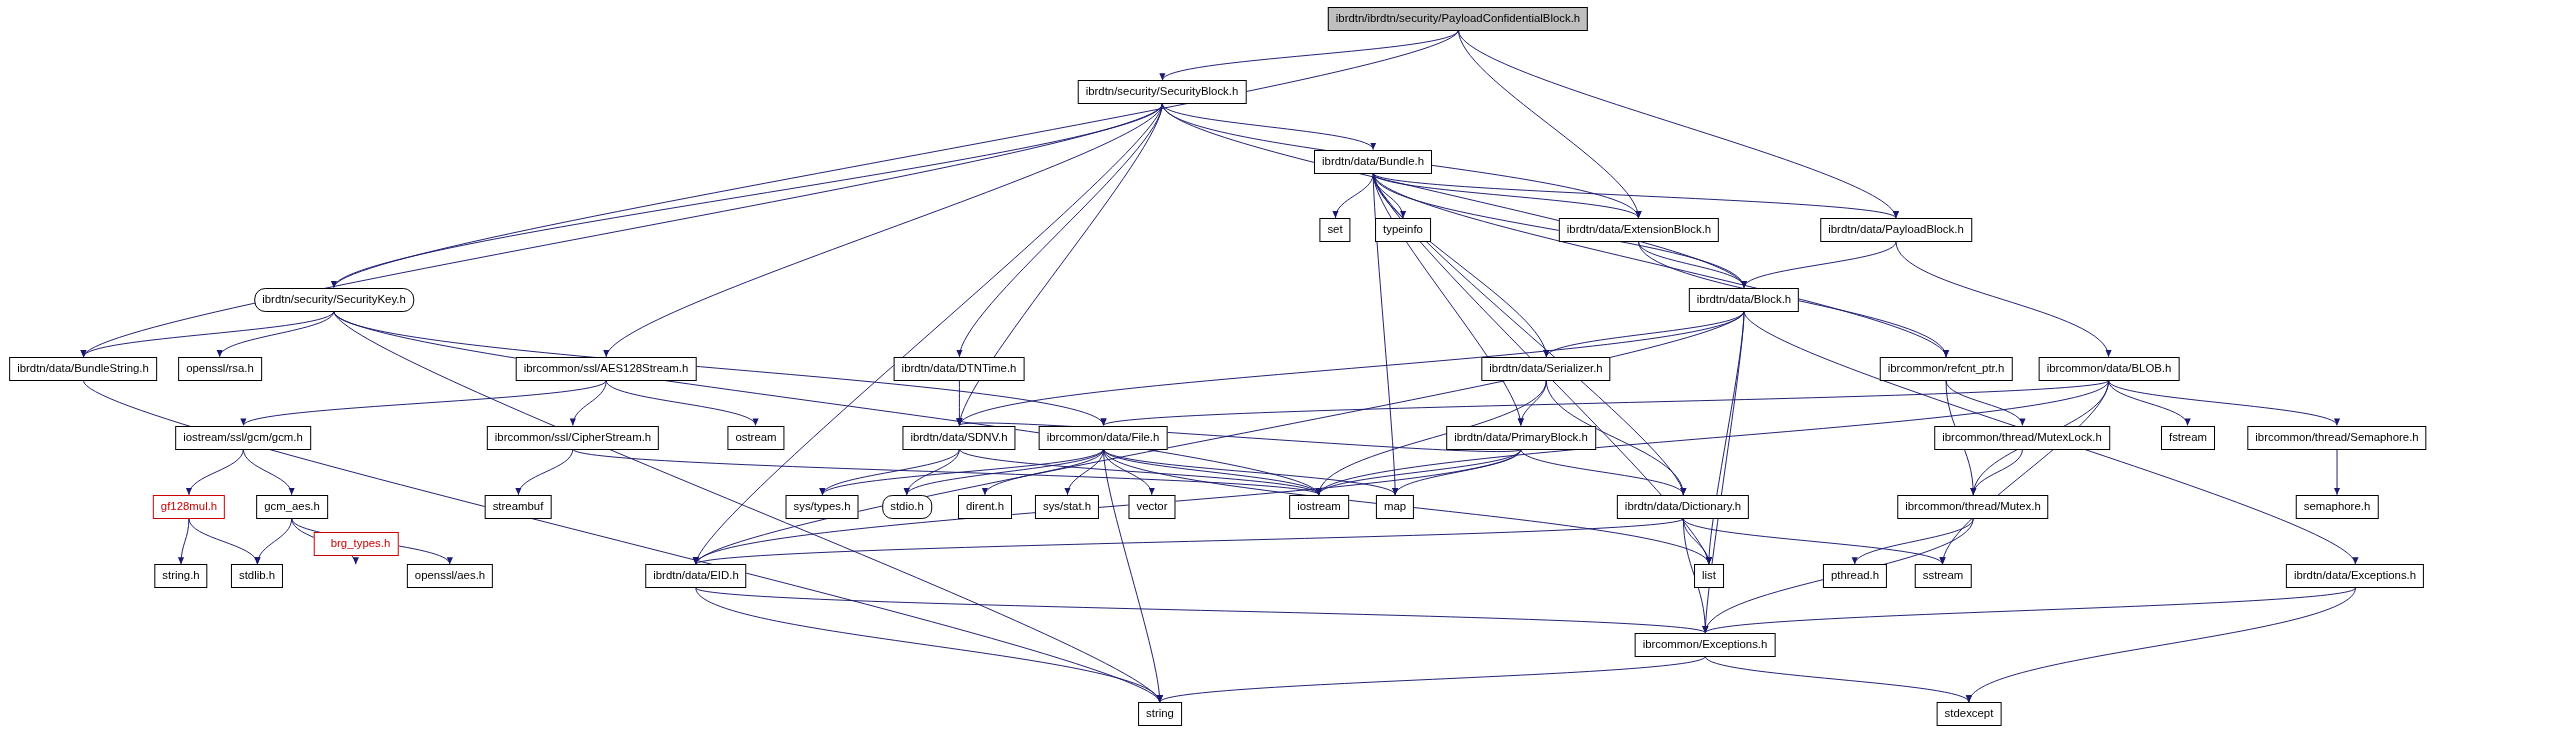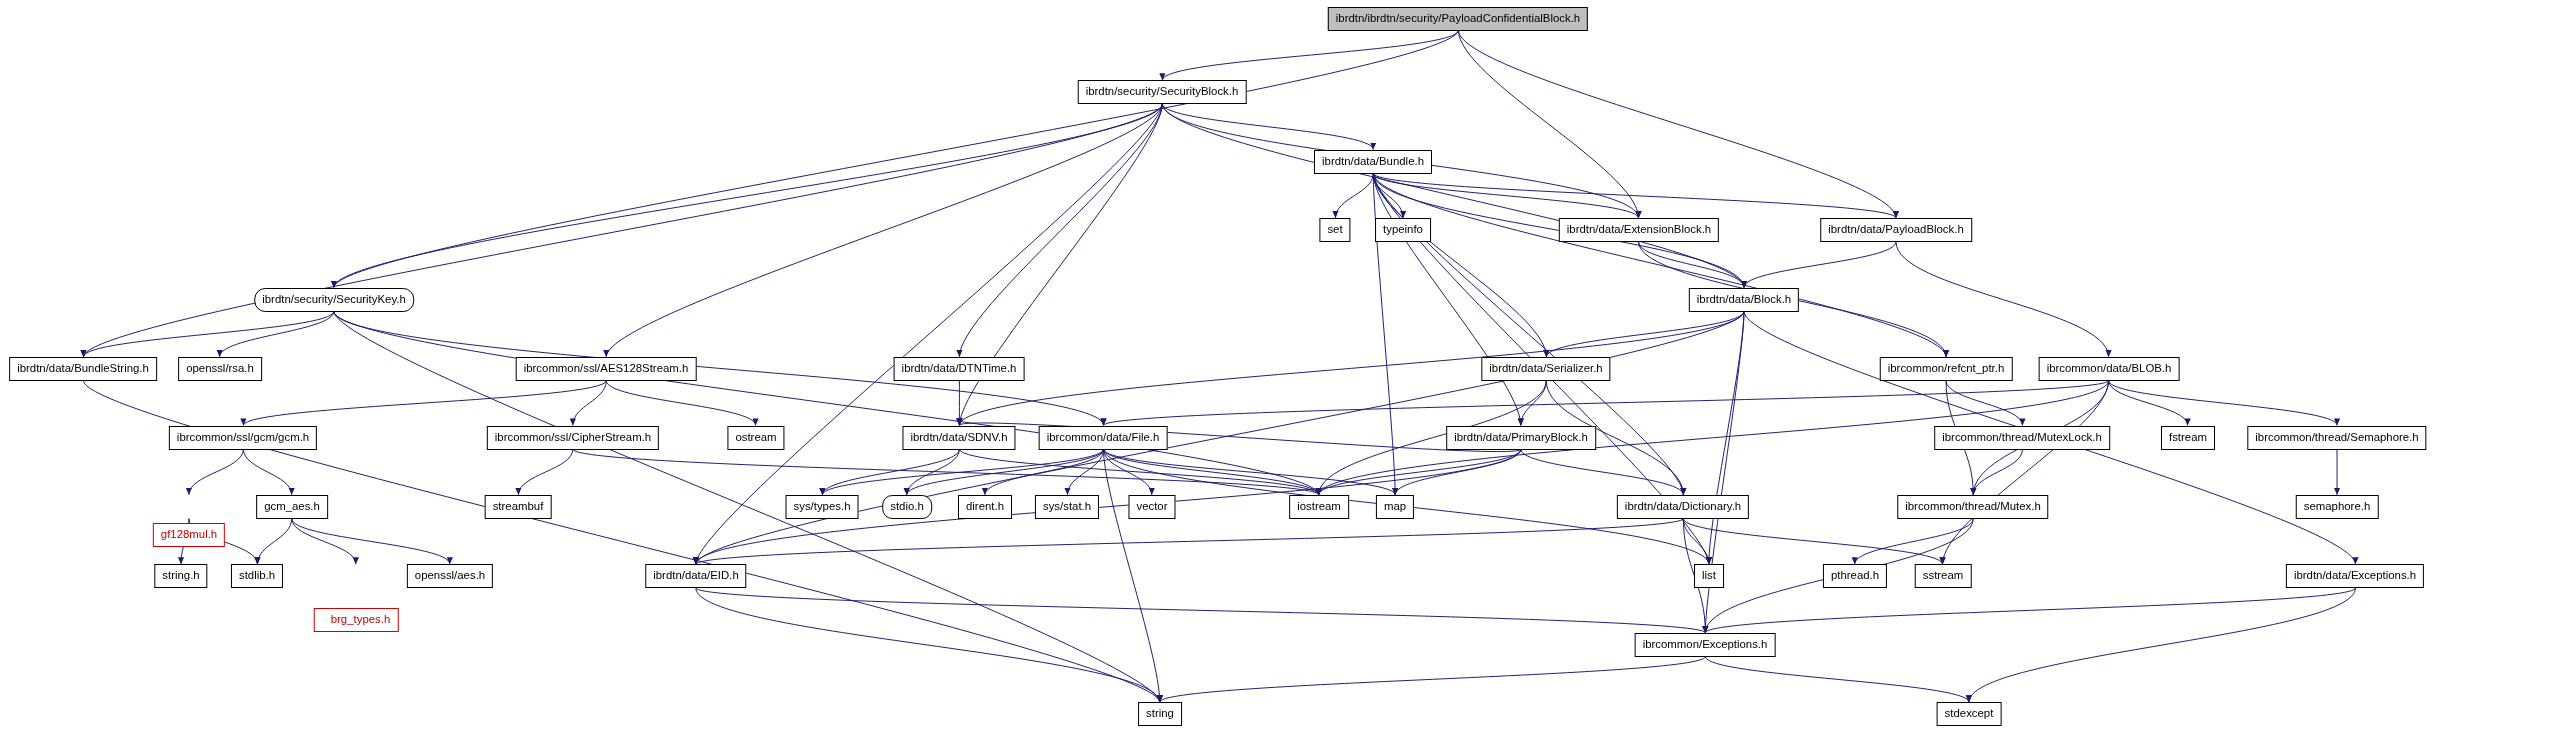--- a/index.html
+++ b/index.html
@@ -28,21 +28,21 @@
     border:0.9px solid var(--node-border);
     color:#000000;
     font-size:11.4px;
     line-height:1;
     padding:5.3px 7px;
     white-space:nowrap;
     box-sizing:border-box;
     z-index:2;
   }
   .node.main{background:var(--root-fill);}
-  .node.red{border-color:var(--alert-color);color:var(--alert-color);margin-top:28px;}
+  .node.red{border-color:var(--alert-color);color:var(--alert-color);}
   .node[data-interactable="true"]{cursor:pointer;}
 </style>
 </head>
 <body>
 
 <div id="graph-stage" data-interactable="false">
   <svg id="edge-svg" width="2576" height="741" data-interactable="false" viewBox="0 0 2932 843">
     <defs>
       <marker id="arrowhead" viewBox="0 0 10 10" refX="9" refY="5" markerWidth="8" markerHeight="8" orient="auto">
         <path class="arrowhead" d="M 0 1 L 9 5 L 0 9 z" data-interactable="false"></path>
@@ -156,21 +156,21 @@
       <div class="node" data-interactable="true" style="left: 1896px; top: 230px;">ibrdtn/data/PayloadBlock.h</div>
       <div class="node" data-interactable="true" style="left: 334px; top: 300px; border-radius: 11px;">ibrdtn/security/SecurityKey.h</div>
       <div class="node" data-interactable="true" style="left: 1744px; top: 300px;">ibrdtn/data/Block.h</div>
       <div class="node" data-interactable="true" style="left: 83px; top: 369px;">ibrdtn/data/BundleString.h</div>
       <div class="node" data-interactable="false" style="left: 220px; top: 369px;">openssl/rsa.h</div>
       <div class="node" data-interactable="true" style="left: 606px; top: 369px;">ibrcommon/ssl/AES128Stream.h</div>
       <div class="node" data-interactable="true" style="left: 959px; top: 369px;">ibrdtn/data/DTNTime.h</div>
       <div class="node" data-interactable="true" style="left: 1546px; top: 369px;">ibrdtn/data/Serializer.h</div>
       <div class="node" data-interactable="true" style="left: 1946px; top: 369px;">ibrcommon/refcnt_ptr.h</div>
       <div class="node" data-interactable="true" style="left: 2109px; top: 369px;">ibrcommon/data/BLOB.h</div>
-      <div class="node" data-interactable="true" style="left: 243px; top: 438px;">ibrcommon/ssl/gcm/gcm.h</div>
+      <div class="node" data-interactable="true" style="left: 243px; top: 438px;">iostream/ssl/gcm/gcm.h</div>
       <div class="node" data-interactable="true" style="left: 573px; top: 438px;">ibrcommon/ssl/CipherStream.h</div>
       <div class="node" data-interactable="false" style="left: 756px; top: 438px;">ostream</div>
       <div class="node" data-interactable="true" style="left: 959px; top: 438px;">ibrdtn/data/SDNV.h</div>
       <div class="node" data-interactable="true" style="left: 1103px; top: 438px;">ibrcommon/data/File.h</div>
       <div class="node" data-interactable="true" style="left: 1521px; top: 438px;">ibrdtn/data/PrimaryBlock.h</div>
       <div class="node" data-interactable="true" style="left: 2022px; top: 438px;">ibrcommon/thread/MutexLock.h</div>
       <div class="node" data-interactable="false" style="left: 2188px; top: 438px;">fstream</div>
       <div class="node" data-interactable="true" style="left: 2337px; top: 438px;">ibrcommon/thread/Semaphore.h</div>
       <div class="node red" data-interactable="true" style="left: 189px; top: 507px;">gf128mul.h</div>
       <div class="node" data-interactable="true" style="left: 292px; top: 507px;">gcm_aes.h</div>
@@ -180,21 +180,21 @@
       <div class="node" data-interactable="false" style="left: 985px; top: 507px;">dirent.h</div>
       <div class="node" data-interactable="false" style="left: 1067px; top: 507px;">sys/stat.h</div>
       <div class="node" data-interactable="false" style="left: 1152px; top: 507px;">vector</div>
       <div class="node" data-interactable="false" style="left: 1319px; top: 507px;">iostream</div>
       <div class="node" data-interactable="false" style="left: 1395px; top: 507px;">map</div>
       <div class="node" data-interactable="true" style="left: 1683px; top: 507px;">ibrdtn/data/Dictionary.h</div>
       <div class="node" data-interactable="true" style="left: 1973px; top: 507px;">ibrcommon/thread/Mutex.h</div>
       <div class="node" data-interactable="false" style="left: 2337px; top: 507px;">semaphore.h</div>
       <div class="node" data-interactable="false" style="left: 181px; top: 576px;">string.h</div>
       <div class="node" data-interactable="false" style="left: 257px; top: 576px;">stdlib.h</div>
-      <div class="node red" data-interactable="true" style="left: 356px; top: 592px; padding-left: 16px;">brg_types.h</div>
+      <div class="node red" data-interactable="true" style="left: 356px; top: 544px; padding-left: 16px;">brg_types.h</div>
       <div class="node" data-interactable="false" style="left: 450px; top: 576px;">openssl/aes.h</div>
       <div class="node" data-interactable="true" style="left: 696px; top: 576px;">ibrdtn/data/EID.h</div>
       <div class="node" data-interactable="false" style="left: 1709px; top: 576px;">list</div>
       <div class="node" data-interactable="false" style="left: 1855px; top: 576px;">pthread.h</div>
       <div class="node" data-interactable="false" style="left: 1943px; top: 576px;">sstream</div>
       <div class="node" data-interactable="true" style="left: 2355px; top: 576px;">ibrdtn/data/Exceptions.h</div>
       <div class="node" data-interactable="true" style="left: 1705px; top: 645px;">ibrcommon/Exceptions.h</div>
       <div class="node" data-interactable="false" style="left: 1160px; top: 714px;">string</div>
       <div class="node" data-interactable="false" style="left: 1969px; top: 714px;">stdexcept</div>
     </div>

